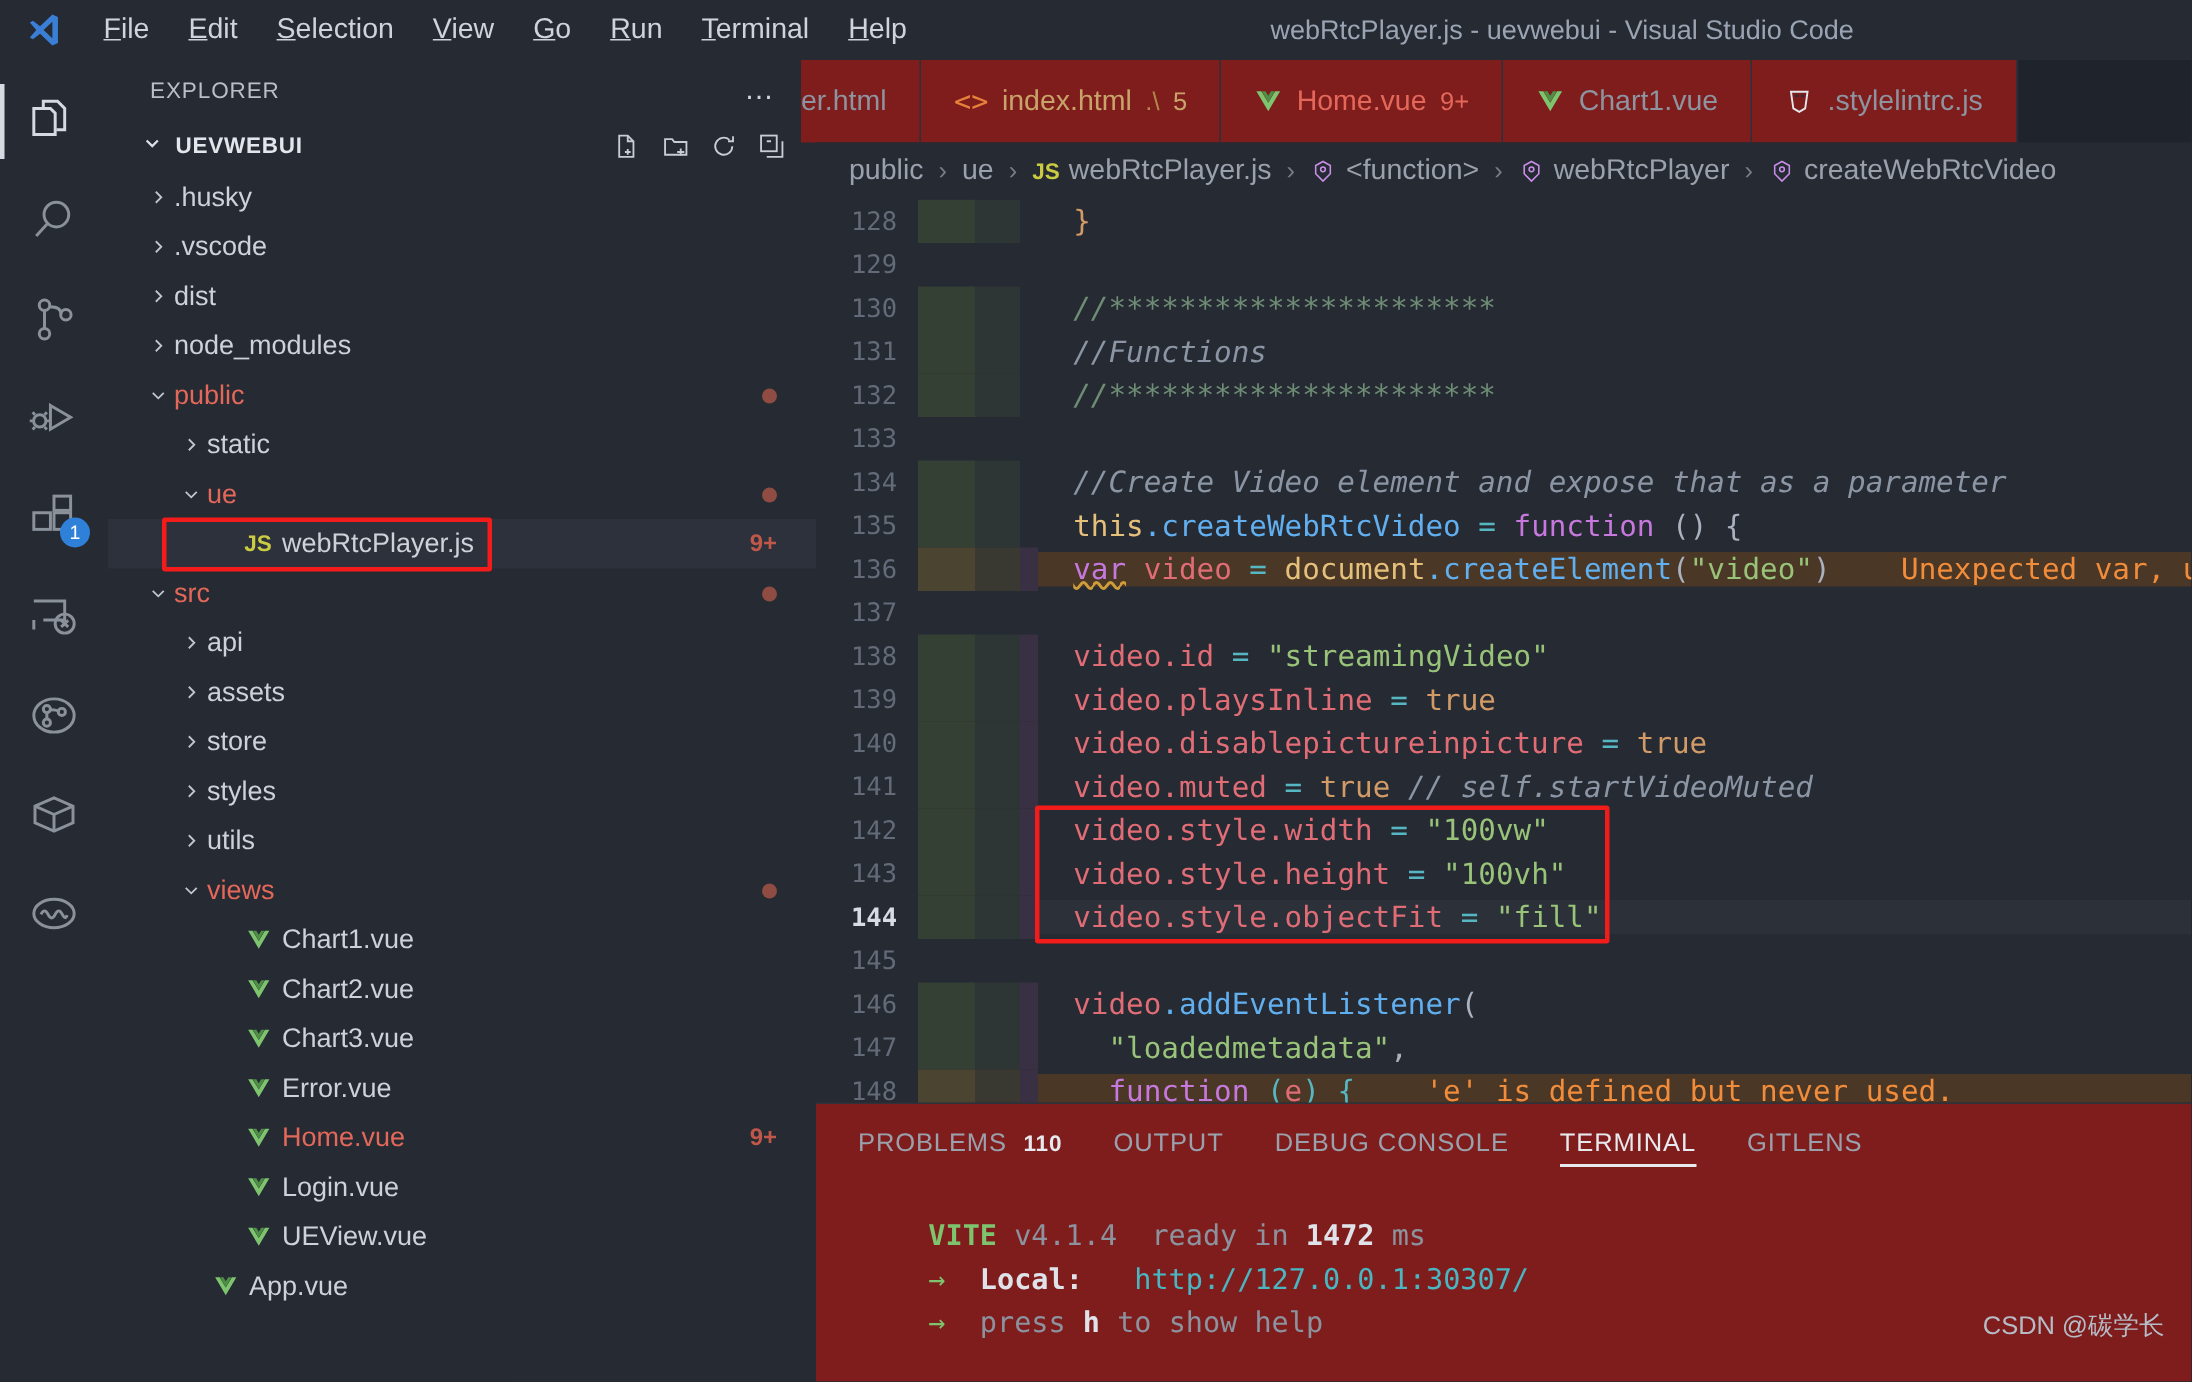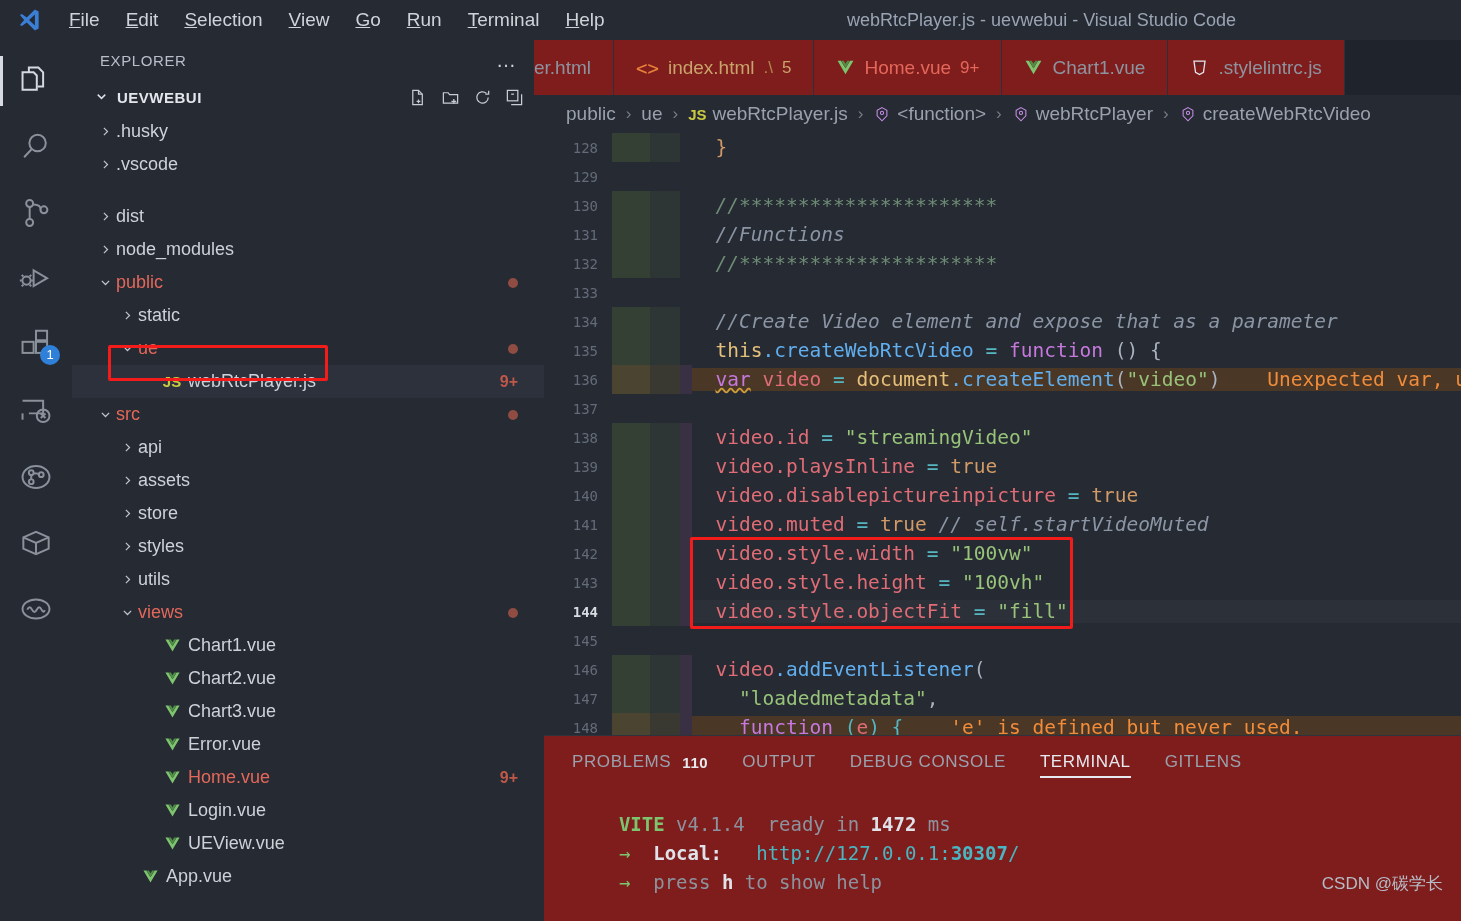--- a/index.html
+++ b/index.html
@@ -153,21 +153,21 @@
     flex: 1 1 auto; position: relative; min-height: 0;
     background: #252a33; overflow: hidden;
     font-family: "DejaVu Sans Mono", monospace;
   }
   .code-line {
     height: 29px; display: flex; align-items: center;
     position: relative; white-space: pre; font-size: 19.5px;
   }
   .ln {
     width: 68px; flex: 0 0 68px; text-align: right; padding-right: 14px;
-    color: #646b78; font-size: 14px;
+    color: #646b78; font-size: 17px;
     font-family: "DejaVu Sans Mono", monospace;
   }
   .ln.cur { color: #d7dbe2; font-weight: bold; }
   .gutter-a { width: 38px; flex: 0 0 38px; height: 29px; }
   .gutter-b { width: 30px; flex: 0 0 30px; height: 29px; }
   .indent-g { width: 12px; flex: 0 0 12px; height: 29px; }
   .codetext { flex: 1 1 auto; padding-left: 0px; }
 
   .g-add { background: #354034; }
   .g-warn { background: #4a4430; }
@@ -223,21 +223,21 @@
   .terminal {
     flex: 1 1 auto; padding: 22px 0 0 52px;
     font-family: "DejaVu Sans Mono", monospace; font-size: 19px;
     color: #b9bfc9; line-height: 29px; overflow: hidden;
   }
   .term-line { white-space: pre; }
   .tm-green { color: #7ec46f; font-weight: bold; }
   .tm-dim   { color: #8c939e; }
   .tm-white { color: #dfe3e9; font-weight: bold; }
   .tm-cyan  { color: #49b6c2; }
-  .tm-cyanb { color: #49b6c2; font-weight: bold; margin-top: 23px; }
+  .tm-cyanb { color: #49b6c2; font-weight: normal; margin-top: 23px; }
   .tm-arrow { color: #7ec46f; }
   .tm-key   { color: #dfe3e9; font-weight: bold; }
 
   .watermark {
     position: absolute; right: 18px; bottom: 26px;
     color: #b6bcc6; font-size: 17px;
     font-family: "Liberation Sans", sans-serif;
     pointer-events: none;
   }
 </style>
@@ -409,21 +409,21 @@
             <span class="lbl c-norm">.husky</span>
           </div>
           <div class="row" style="padding-left: 22px;">
             <span class="chev">
               <svg viewBox="0 0 16 16" width="13" height="13" fill="none" stroke="#c0c5ce" stroke-width="1.5">
                 <path d="M6 3.5l4.5 4.5L6 12.5"></path>
               </svg>
             </span>
             <span class="lbl c-norm">.vscode</span>
           </div>
-          <div class="row" style="padding-left: 22px; margin-top: 19px;">
+          <div class="row" style="padding-left: 22px;">
             <span class="chev">
               <svg viewBox="0 0 16 16" width="13" height="13" fill="none" stroke="#c0c5ce" stroke-width="1.5">
                 <path d="M6 3.5l4.5 4.5L6 12.5"></path>
               </svg>
             </span>
             <span class="lbl c-norm">dist</span>
           </div>
           <div class="row" style="padding-left: 22px;">
             <span class="chev">
               <svg viewBox="0 0 16 16" width="13" height="13" fill="none" stroke="#c0c5ce" stroke-width="1.5">

